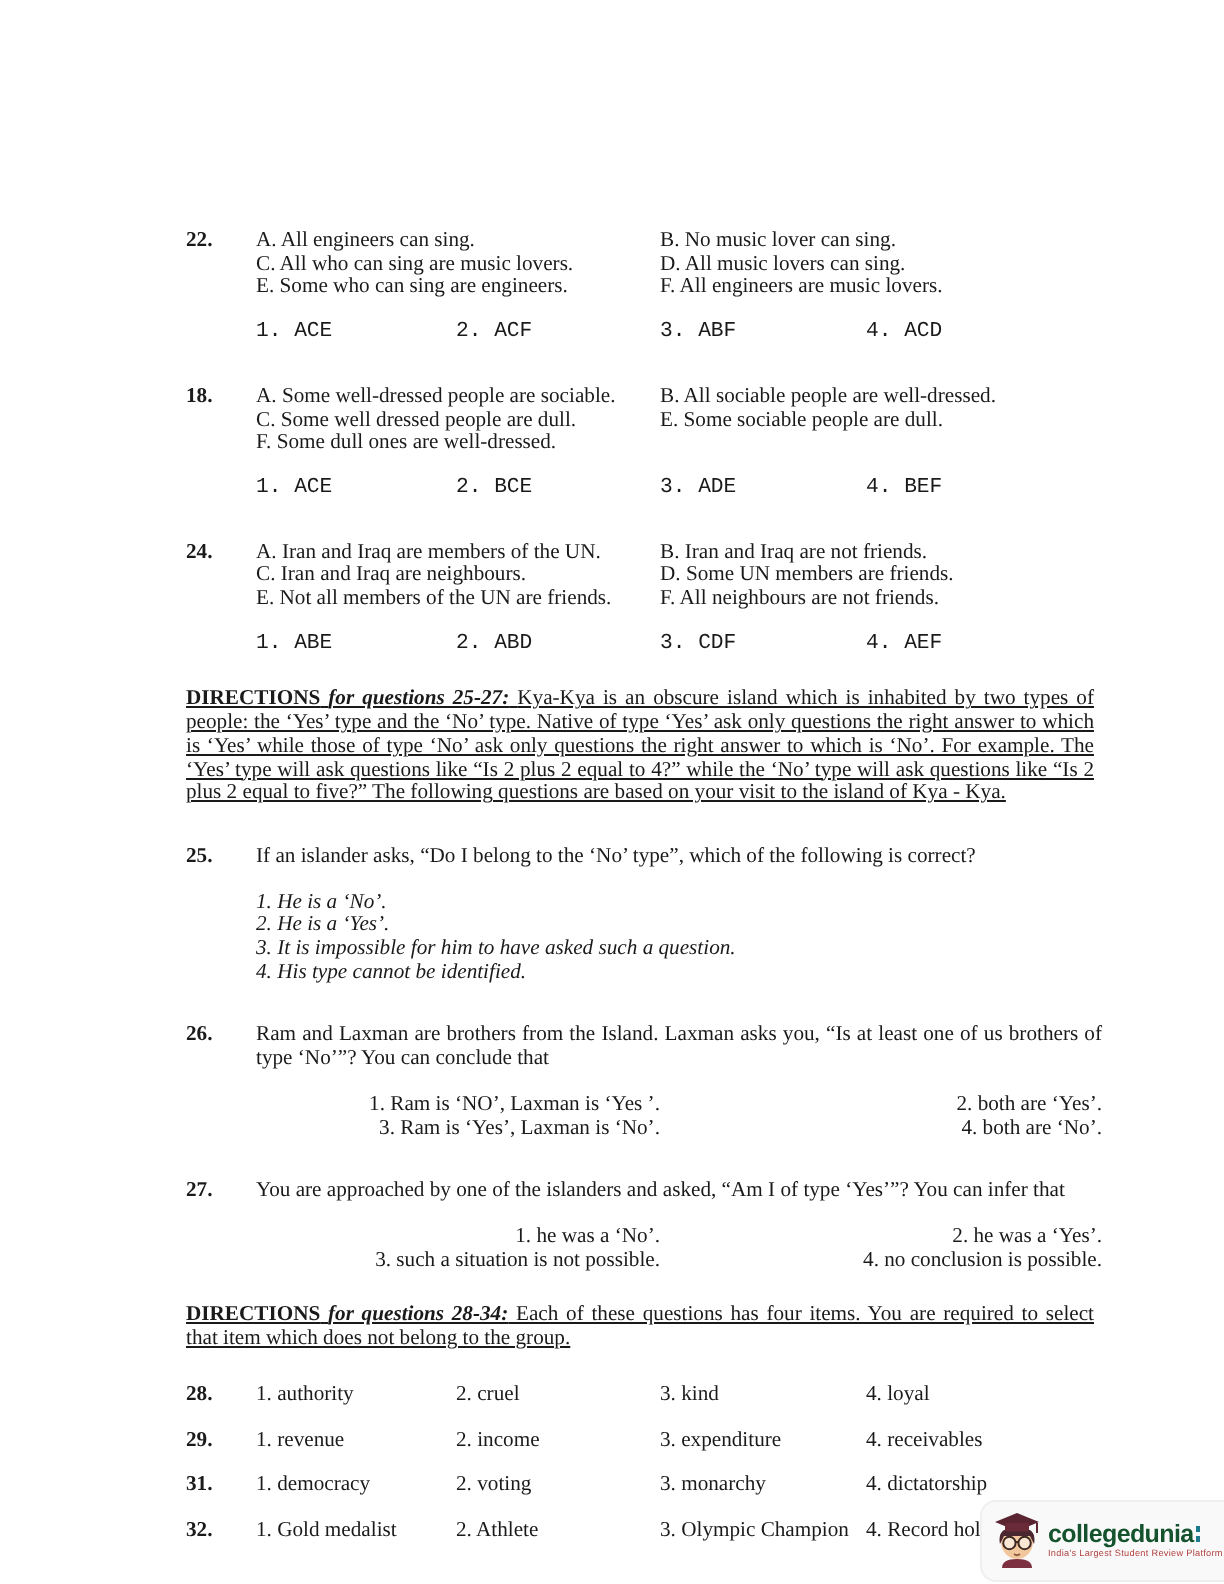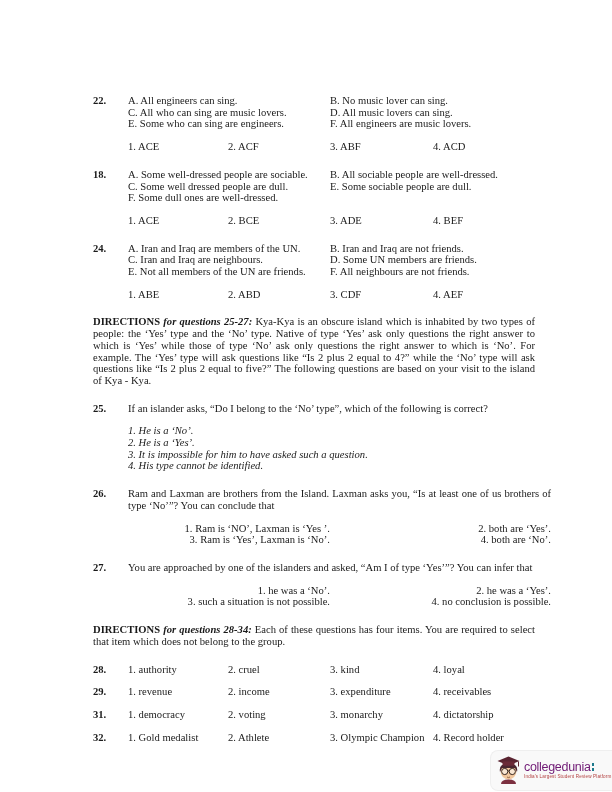--- a/index.html
+++ b/index.html
@@ -11,30 +11,31 @@
     position: relative;
     overflow: hidden;
   }
   .content {
     position: absolute;
     left: 93px; top: 95px;
     width: 458px;
     font-size: 10.6px;
     line-height: 11.7px;
   }
-  section.question { display: grid; grid-template-columns: 35px 1fr; margin-bottom: 16px; }
+  section.question { display: grid; grid-template-columns: 35px 1fr; margin-bottom: 16px; margin-top: 20px; }
   .qnum { font-weight: bold; }
   .pairs { display: grid; grid-template-columns: 202px 1fr; }
-  .choices4 { display: grid; grid-template-columns: 100px 102px 103px auto; margin-top: 11px; }
+  .choices4 { display: grid; grid-template-columns: 100px 102px 103px auto; margin-top: 11px; font-family: Liberation Mono, monospace; }
   .opts2 { display: grid; grid-template-columns: 202px 1fr; margin-top: 11px; text-align: right; }
   .opts1 { margin-top: 11px; font-style: italic; }
   .stem { text-align: justify; }
   p.dirs {
-    margin: 0 16px 16px 0;
+    margin: 0 4px 16px 0;
     text-align: justify;
+    text-decoration: underline;
   }
   p.dirs .dir-label { font-weight: bold; }
   p.dirs .dir-range { font-weight: bold; font-style: italic; }
   section.wordrow { display: grid; grid-template-columns: 35px 100px 102px 103px auto; margin-bottom: 11px; }
 
   
   .logo-card {
     position: absolute;
     right: 0; bottom: 1px;
     width: 122px; height: 41px;
@@ -44,24 +45,24 @@
     border-radius: 8px 0 0 8px;
     display: flex;
     align-items: center;
     box-sizing: border-box;
     padding-left: 5px;
   }
   .logo-text-stack { margin-left: 3px; display: flex; flex-direction: column; }
   .brand-row { display: flex; align-items: baseline; }
   .brand {
     font-family: "Liberation Sans", sans-serif;
-    font-weight: normal;
+    font-weight: bold;
     font-size: 12.5px;
     line-height: 13px;
-    color: #701a75;
+    color: #14532d;
     letter-spacing: -0.3px;
   }
   .logo-mark {
     display: inline-block;
     width: 2px; height: 8px; margin-left: 1.5px;
     background:
       linear-gradient(#1d7a8c 0 0) top / 2px 3px no-repeat,
       linear-gradient(#1d7a8c 0 0) bottom / 2px 3px no-repeat;
   }
   .tagline {

